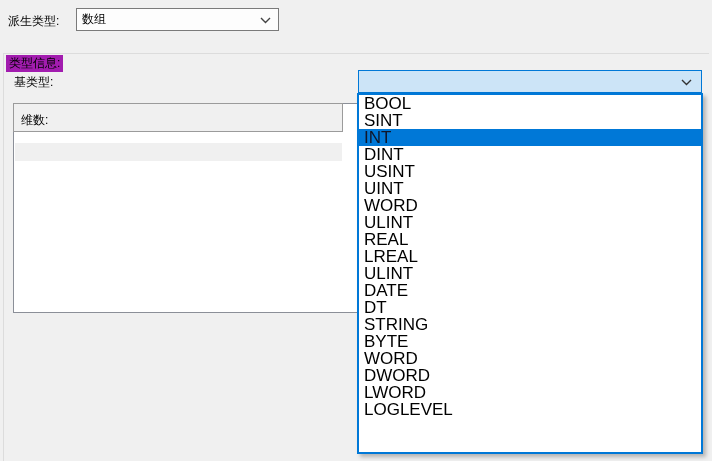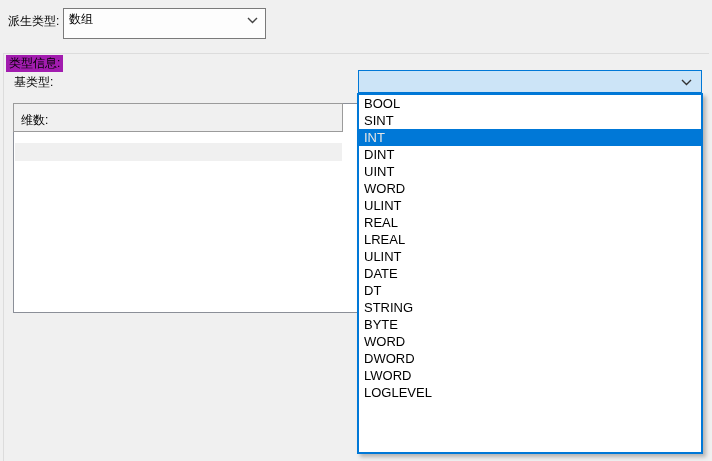--- a/index.html
+++ b/index.html
@@ -7,21 +7,21 @@
     width:712px;height:461px;position:relative;overflow:hidden;
     background:#f0f0f0;
     font-family:"Liberation Sans","DejaVu Sans",sans-serif;
     font-size:12px;color:#000;
   }
   .abs{position:absolute;}
   .label{white-space:nowrap;}
 
   
   .combo-plain{
-    left:63px;top:8px;width:203px;height:31px;
+    left:76px;top:8px;width:203px;height:23px;
     background:#fdfdfd;border:1px solid #7a7a7a;box-sizing:border-box;
     line-height:21px;padding-left:5px;
   }
   .combo-plain .chev{position:absolute;right:7px;top:8px;}
 
   
   .group-top-line{left:3px;top:53px;width:706px;height:1px;background:#dcdcdc;}
   .group-left-line{left:3px;top:53px;width:1px;height:408px;background:#dcdcdc;}
   .group-label{left:6px;top:55px;background:#a21caf;padding:0 3px;}
 
@@ -52,23 +52,23 @@
 
   
   .dropdown{
     left:357px;top:93px;width:346px;height:361px;
     background:#ffffff;border:2px solid #0078d7;box-sizing:border-box;
     box-shadow:3px 3px 4px rgba(0,0,0,0.25);
     z-index:10;overflow:hidden;
   }
   .dd-item{
     height:17px;line-height:17px;padding-left:5px;
-    font-size:13px;color:#000;white-space:nowrap;
+    font-size:17px;color:#000;white-space:nowrap;
   }
-  .dd-item.selected{background:#0078d7;color:#e5e5e5;}
+  .dd-item.selected{background:#0078d7;color:#0f172a;}
 
   .chev svg{display:block;}
 </style>
 </head>
 <body>
 
 <div class="abs label lbl-derived">派生类型:</div>
 <div class="abs combo-plain">
   <span>数组</span>
   <span class="chev">
@@ -96,20 +96,21 @@
 <div class="abs grid-header">
   <span>维数:</span>
 </div>
 <div class="abs grid-row"></div>
 
 <div class="abs dropdown">
     <div class="dd-item">BOOL</div>
     <div class="dd-item">SINT</div>
     <div class="dd-item selected">INT</div>
     <div class="dd-item">DINT</div>
+    <div class="dd-item">USINT</div>
     <div class="dd-item">UINT</div>
     <div class="dd-item">WORD</div>
     <div class="dd-item">ULINT</div>
     <div class="dd-item">REAL</div>
     <div class="dd-item">LREAL</div>
     <div class="dd-item">ULINT</div>
     <div class="dd-item">DATE</div>
     <div class="dd-item">DT</div>
     <div class="dd-item">STRING</div>
     <div class="dd-item">BYTE</div>

